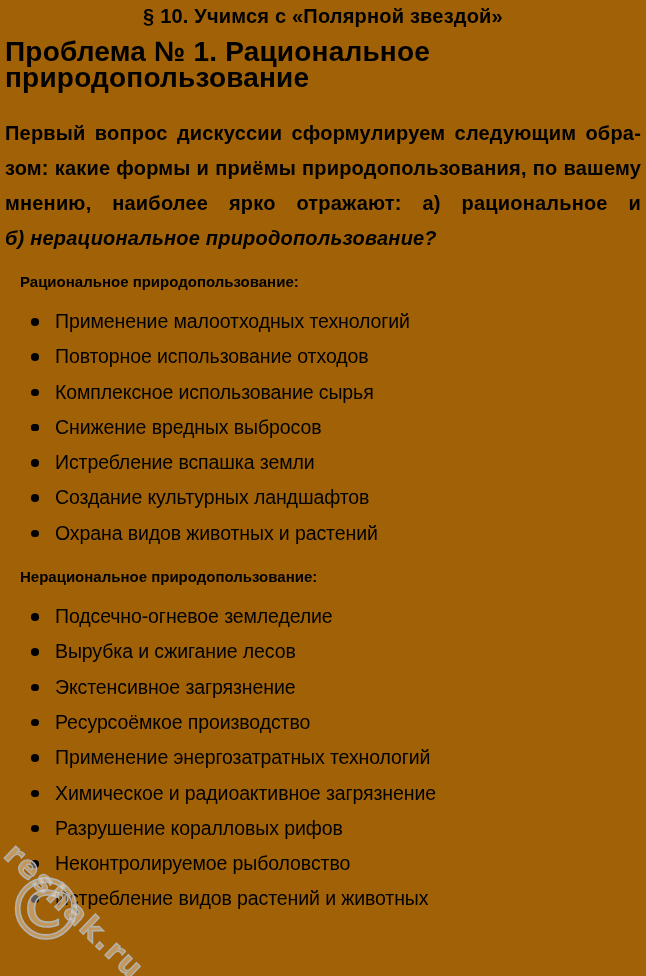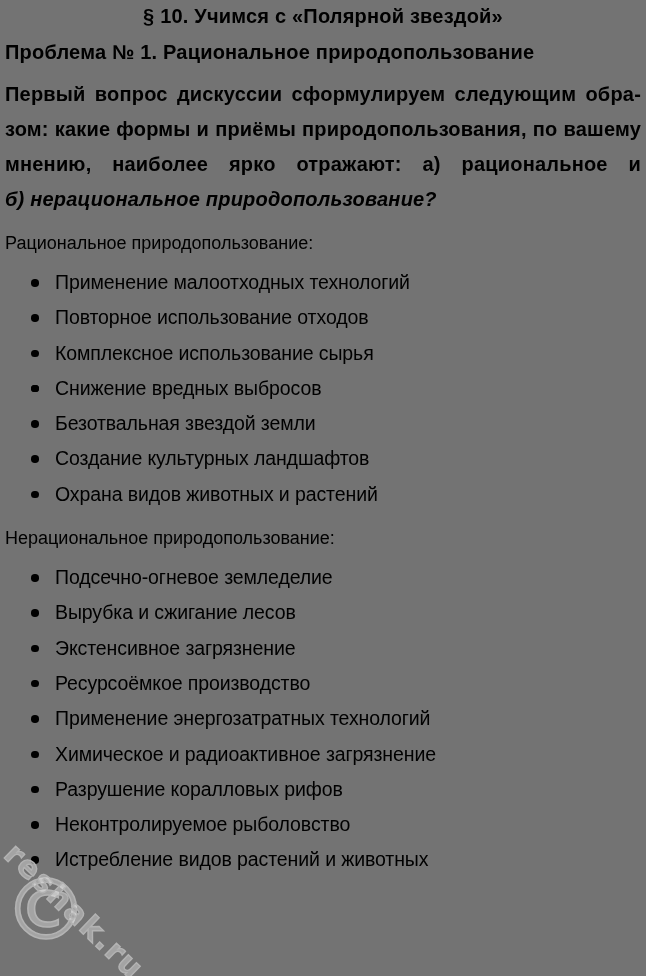--- a/index.html
+++ b/index.html
@@ -13,59 +13,59 @@
     overflow: hidden;
     font-family: "Liberation Sans", "DejaVu Sans", sans-serif;
     color: #000000;
   }
   .page {
     position: relative;
     width: 646px;
     height: 976px;
     box-sizing: border-box;
     padding-top: 3px;
-    background: #737373;
+    background: #a16207;
   }
   .doc-title {
     margin: 0;
     font-size: 20px;
     line-height: 26px;
     font-weight: 700;
     text-align: center;
     letter-spacing: 0.2px;
   }
   .problem-heading {
     margin: 10px 4px 0 5px;
-    font-size: 20px;
+    font-size: 28px;
     line-height: 26px;
     font-weight: 700;
     letter-spacing: 0.2px;
   }
   .intro {
-    margin: 12px 5px 0 5px;
+    margin: 25px 5px 0 5px;
   }
   .intro-line {
     font-size: 20px;
     line-height: 35px;
     font-weight: 700;
     letter-spacing: 0.2px;
     text-align: justify;
     text-align-last: justify;
     white-space: normal;
   }
   .intro-line.last {
     text-align: center;
     text-align-last: left;
     font-style: italic;
   }
   .section-heading {
-    margin: 13px 4px 0 5px;
-    font-size: 18px;
+    margin: 13px 4px 0 20px;
+    font-size: 15px;
     line-height: 26px;
-    font-weight: 400;
+    font-weight: 700;
   }
   ul.items {
     margin: 9px 0 0 0;
     padding: 0 8px 0 55px;
     list-style: none;
   }
   ul.items li {
     position: relative;
     font-size: 19.5px;
     line-height: 35.3px;
@@ -134,21 +134,21 @@
   </div>
 
   <div class="section-heading">Рациональное природопользование:</div>
 
   <ul class="items">
     <li><span class="dot"></span><span>Применение малоотходных технологий</span></li>
     <li><span class="dot"></span><span>Повторное использование отходов</span></li>
     <li><span class="dot"></span><span>Комплексное использование сырья</span></li>
     <li><span class="dot"></span></li>
     <li><span class="dot"></span><span>Снижение вредных выбросов</span></li>
-    <li><span class="dot"></span><span>Безотвальная звездой земли</span></li>
+    <li><span class="dot"></span><span>Истребление вспашка земли</span></li>
     <li><span class="dot"></span><span>Создание культурных ландшафтов</span></li>
     <li><span class="dot"></span><span>Охрана видов животных и растений</span></li>
   </ul>
 
   <div class="section-heading">Нерациональное природопользование:</div>
 
   <ul class="items">
     <li><span class="dot"></span><span>Подсечно-огневое земледелие</span></li>
     <li><span class="dot"></span><span>Вырубка и сжигание лесов</span></li>
     <li><span class="dot"></span><span>Экстенсивное загрязнение</span></li>

